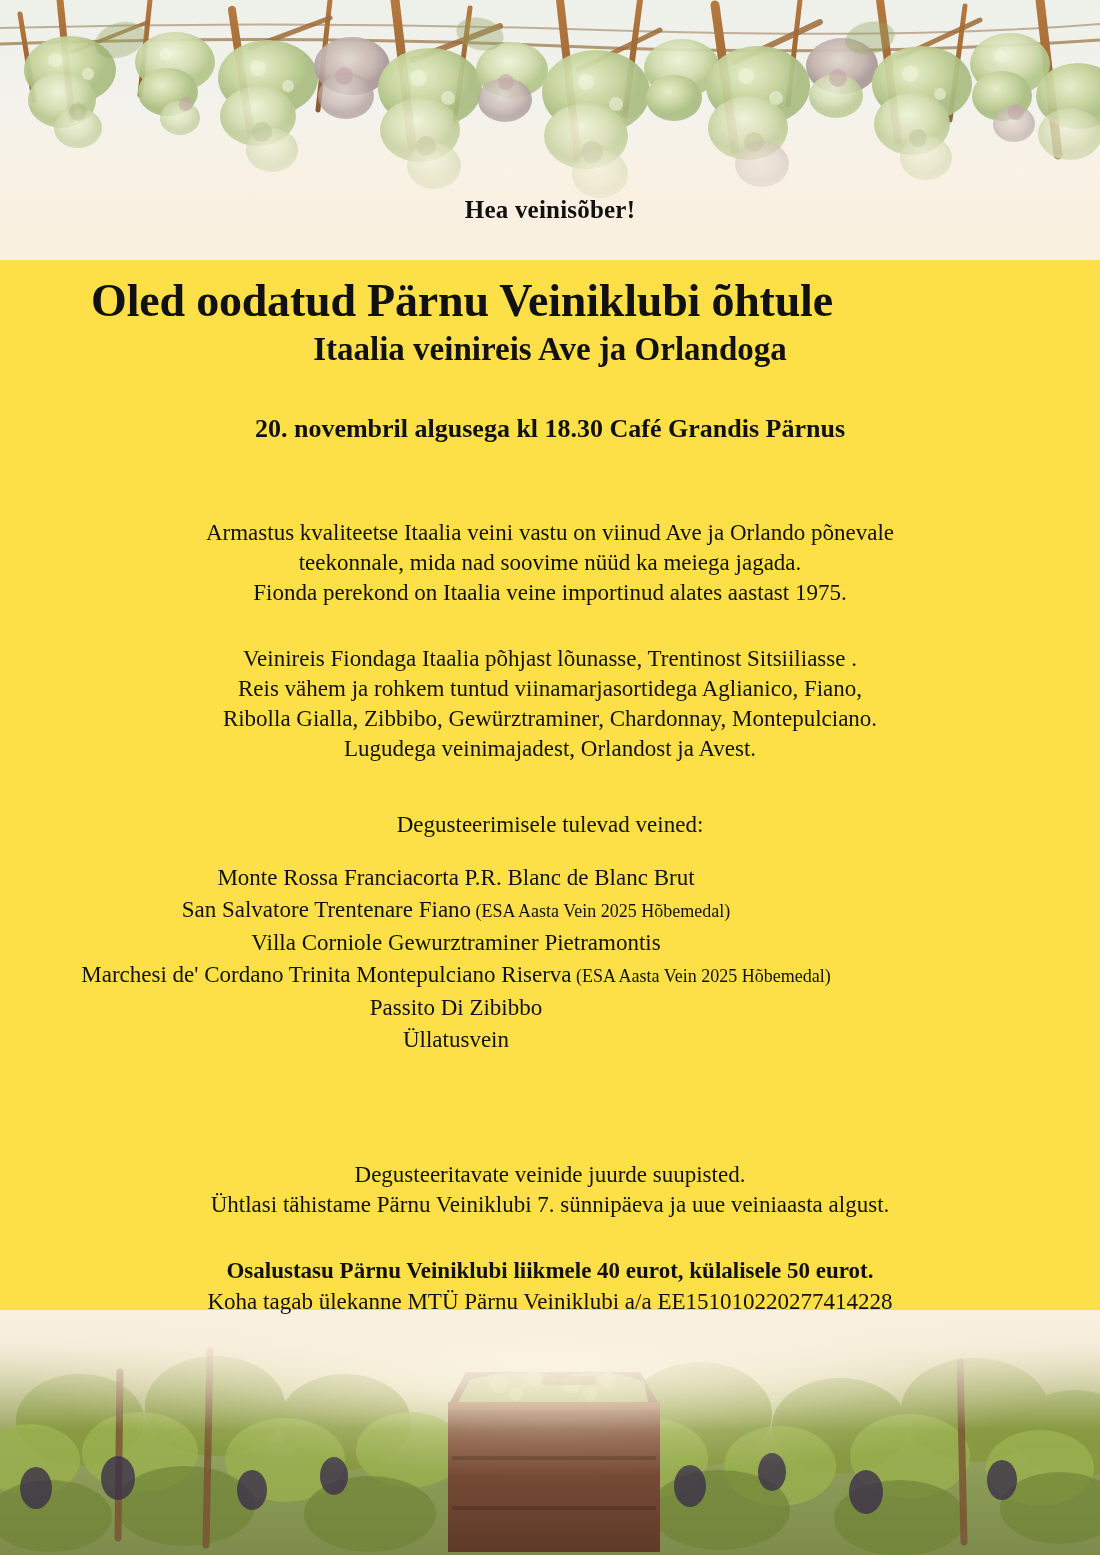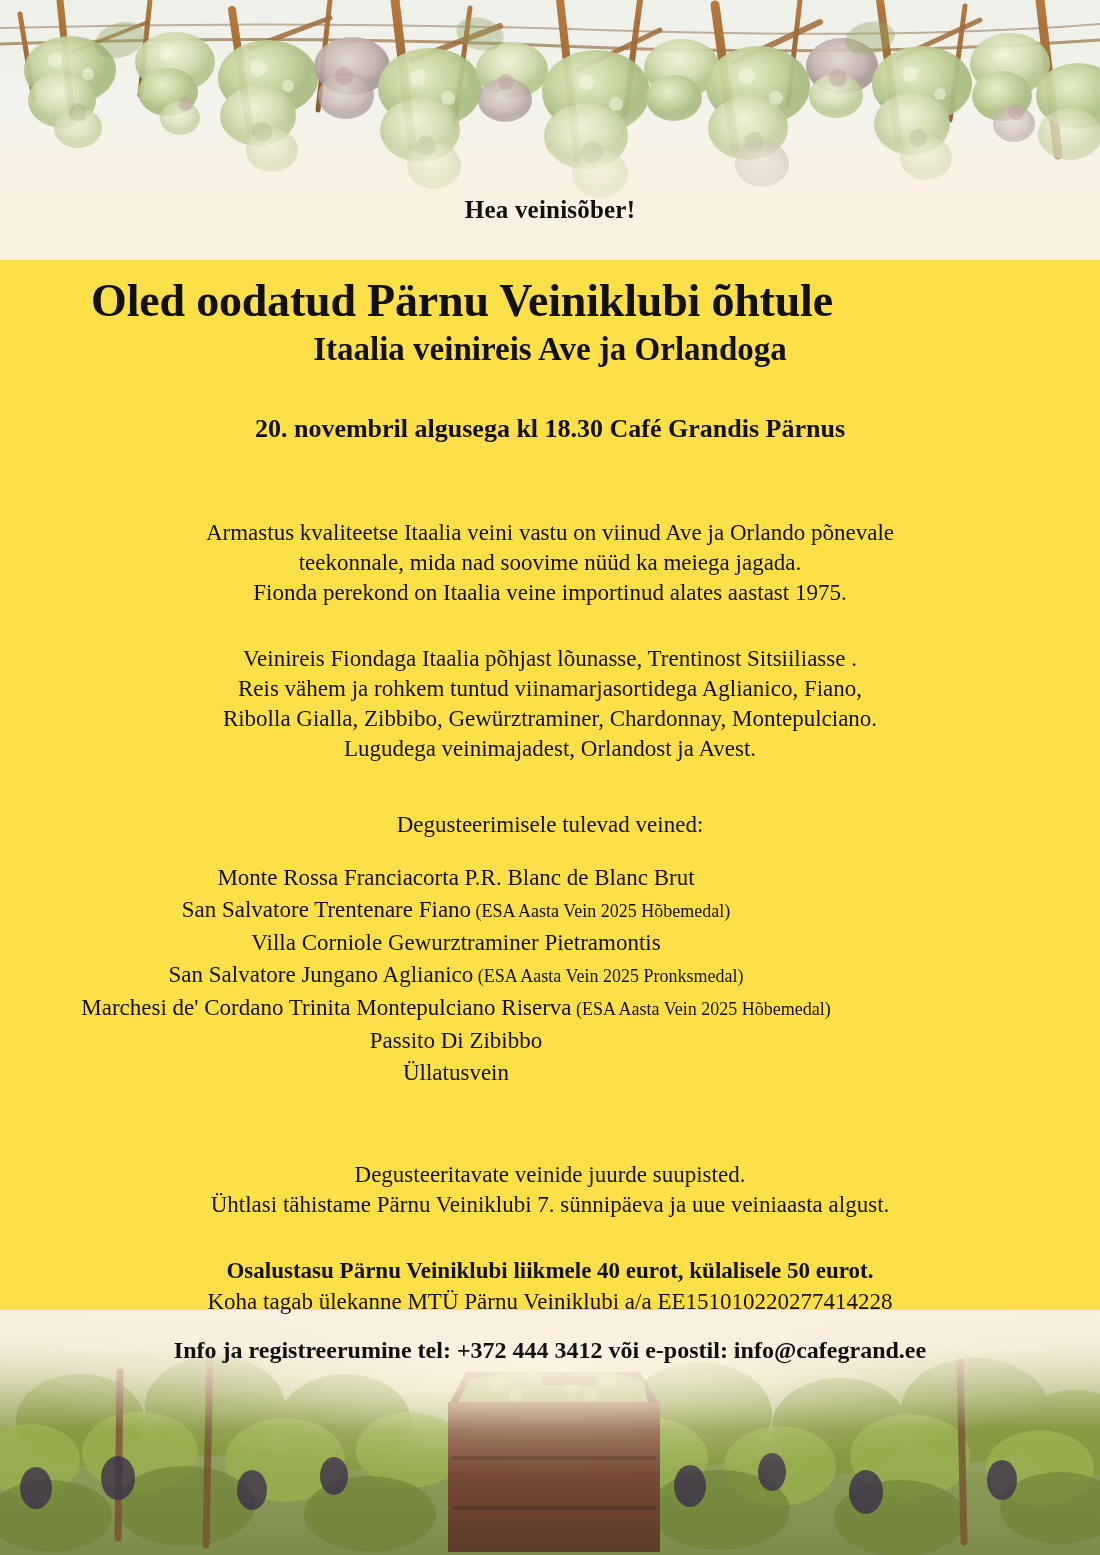--- a/index.html
+++ b/index.html
@@ -455,29 +455,27 @@
         <div>Ribolla Gialla, Zibbibo, Gewürztraminer, Chardonnay, Montepulciano.</div>
         <div>Lugudega veinimajadest,  Orlandost ja Avest.</div>
       </div>
 
     <div class="body-block" id="tasting-heading">Degusteerimisele tulevad veined:</div>
 
     <ul class="wine-list" id="wine-list">
         <li><span>Monte Rossa Franciacorta P.R. Blanc de Blanc Brut</span></li>
         <li><span>San Salvatore Trentenare Fiano</span><span class="medal"> (ESA Aasta Vein 2025 Hõbemedal)</span></li>
         <li><span>Villa Corniole Gewurztraminer Pietramontis</span></li>
-        <li><span>San Salvatore Jungano Aglianico</span><span class="medal"> (ESA Aasta Vein 2025 Pronksmedal)</span></li>
         <li><span>Marchesi de' Cordano Trinita Montepulciano Riserva</span><span class="medal"> (ESA Aasta Vein 2025 Hõbemedal)</span></li>
         <li><span>Passito Di Zibibbo</span></li>
         <li><span>Üllatusvein</span></li>
       </ul>
 
     <div class="body-block" id="snacks-para">
         <div>Degusteeritavate veinide juurde suupisted.</div>
         <div>Ühtlasi tähistame Pärnu Veiniklubi 7. sünnipäeva ja uue veiniaasta algust.</div>
       </div>
 
     <div class="fee-line">Osalustasu Pärnu Veiniklubi liikmele 40 eurot, külalisele 50 eurot.</div>
     <div class="iban-line">Koha tagab ülekanne MTÜ Pärnu Veiniklubi a/a EE151010220277414228</div>
-    <div class="contact-line">Info ja registreerumine tel: +372 444 3412 või e-postil: info@cafegrand.ee</div>
 
   </div>
 </div>
 
 </body></html>

